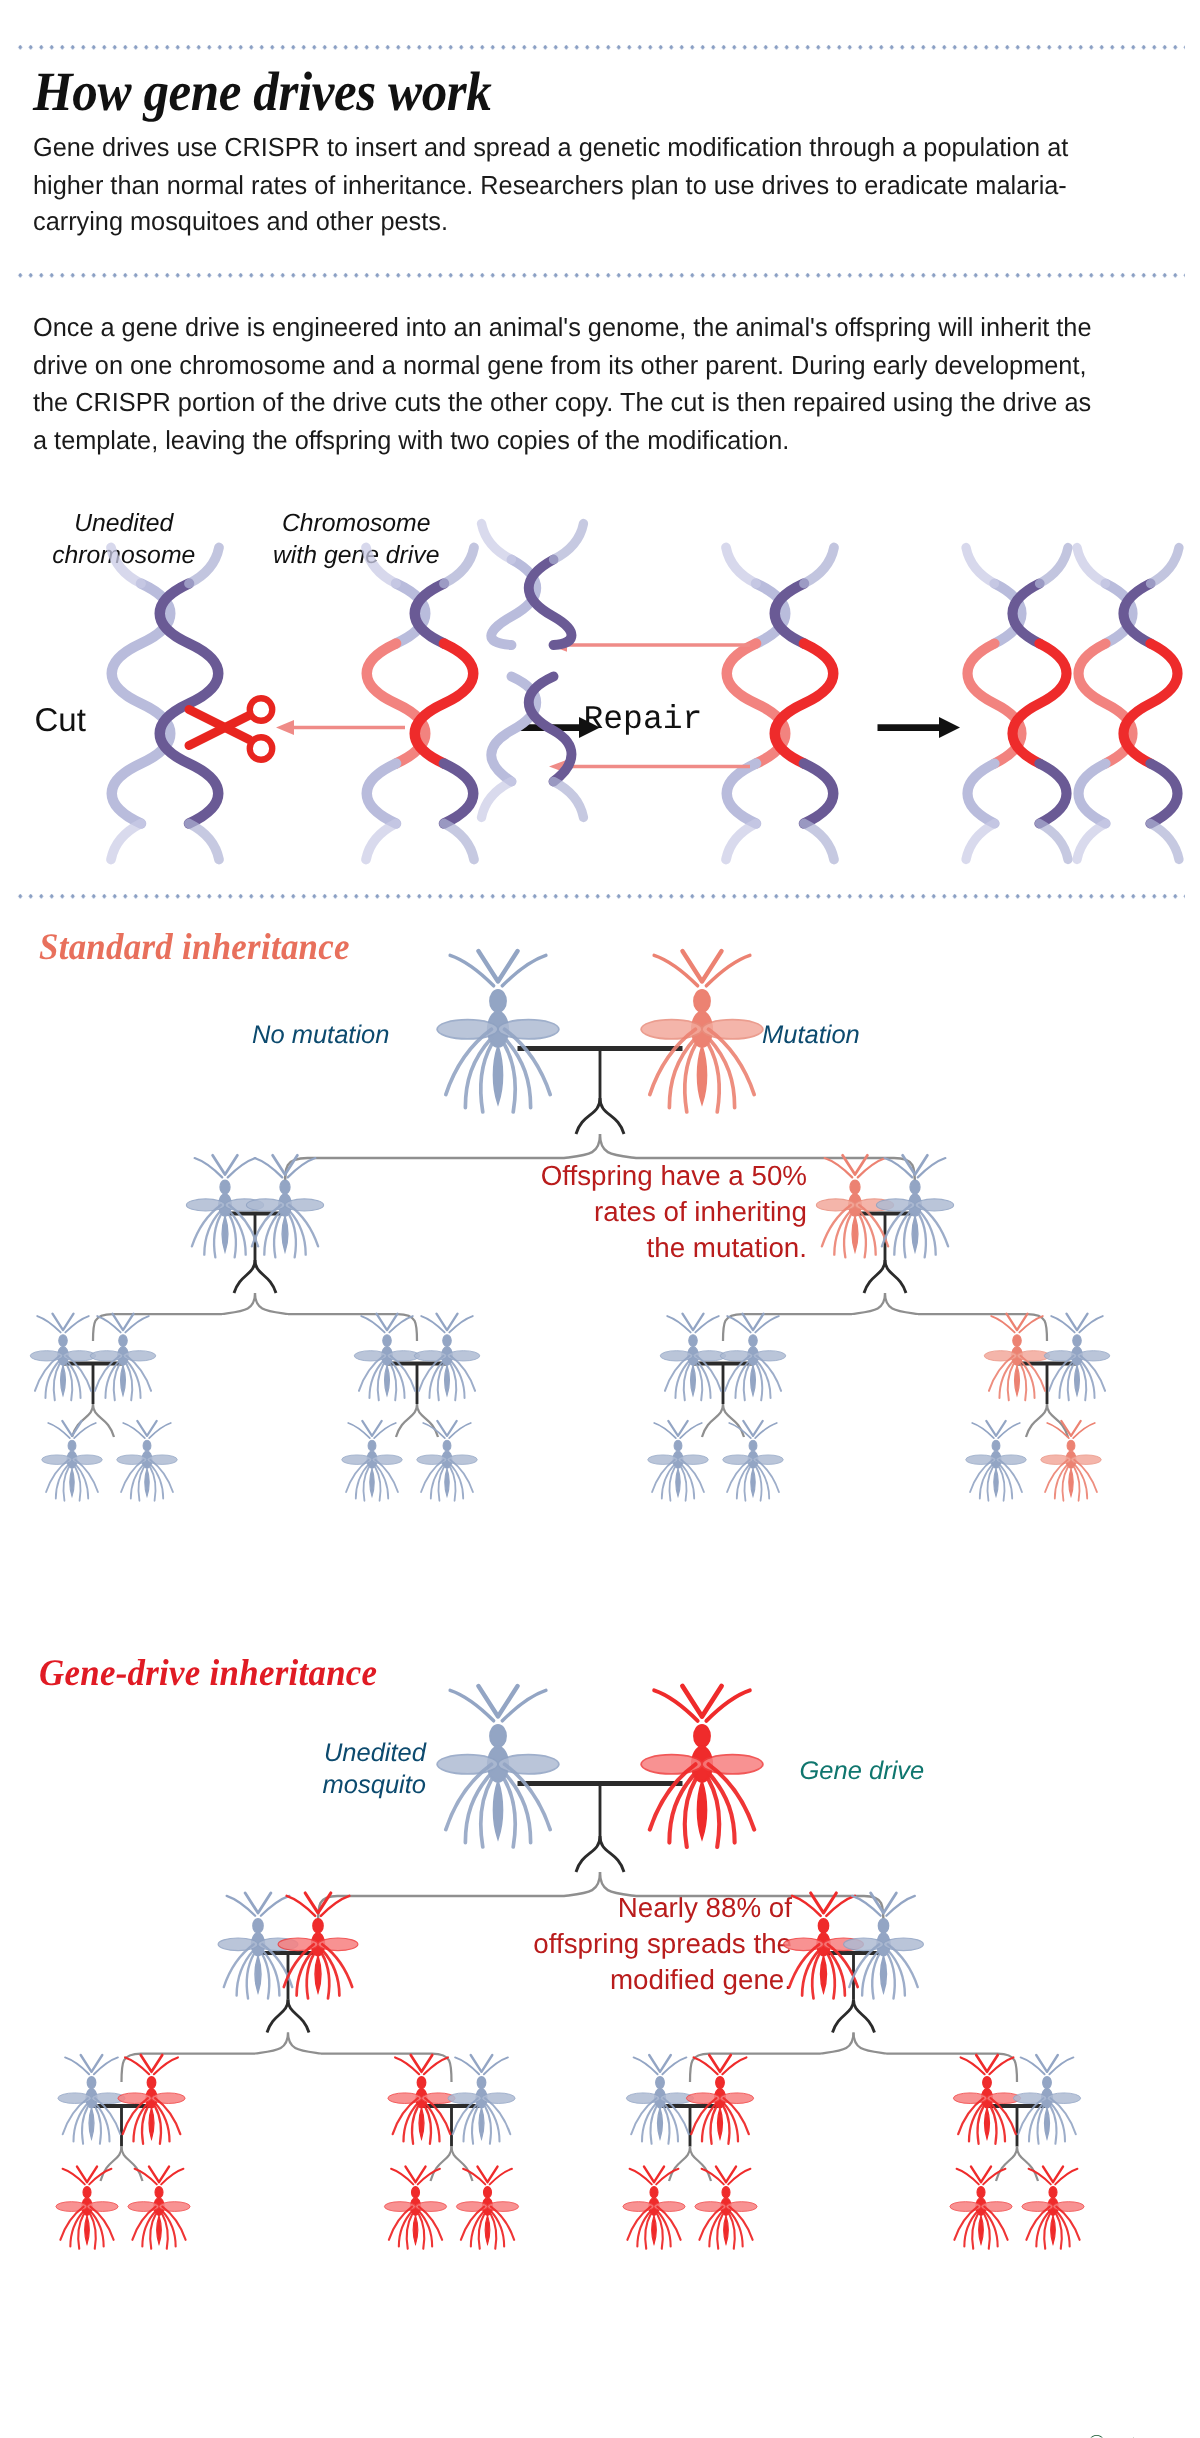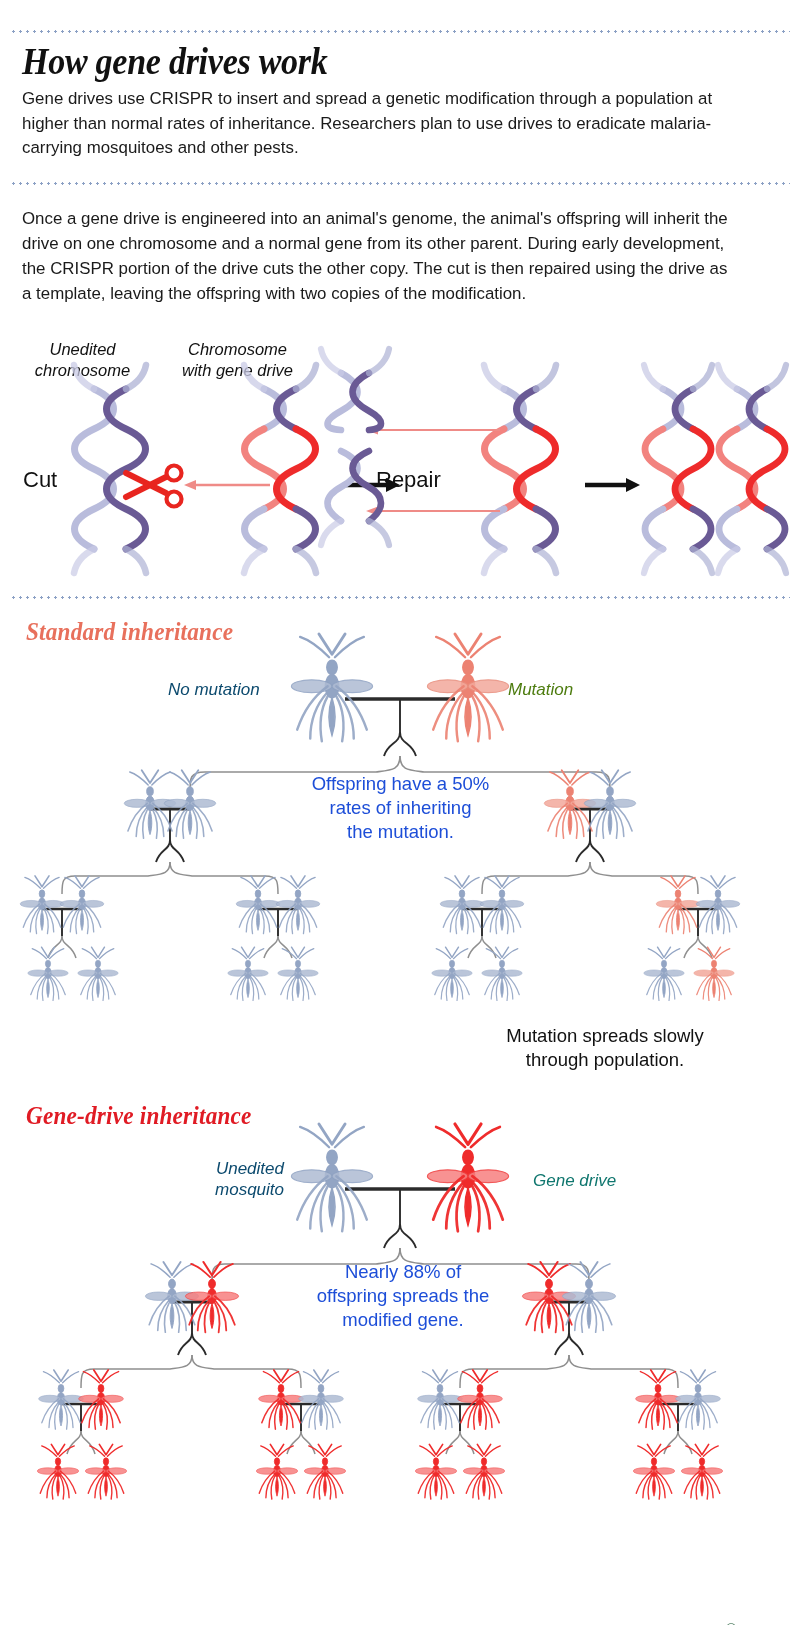--- a/index.html
+++ b/index.html
@@ -56,24 +56,24 @@
   }
   .sectitle.std{color:#e8705c;}
   .sectitle.gd{color:#e01b24;}
 
   
   .sideanno{
     position:absolute;font-style:italic;font-size:17px;line-height:21px;
     white-space:nowrap;
   }
   .sideanno.blue{color:#0c4a6e;}
-  .sideanno.red{color:#4d7c0f;}
+  .sideanno.red{color:#0c4a6e;}
   .sideanno.redstrong{color:#0f766e;}
   .centertext{
-    position:absolute;font-size:18.5px;line-height:24px;text-align:center;color:#1d4ed8;
+    position:absolute;font-size:18.5px;line-height:24px;text-align:right;color:#b91c1c;
   }
   .caption{
     position:absolute;font-size:18.5px;line-height:24px;text-align:center;color:#111;
   }
 
   
   .natlogo{
     position:absolute;right:20px;bottom:10px;
     font-family:"Liberation Serif","DejaVu Serif",serif;
     font-size:16px;color:#14532d;letter-spacing:.4px;
@@ -102,21 +102,21 @@
       <span>Unedited</span><br>
       <span>chromosome</span>
     </div>
 
     <div class="dnalabel" style="left:150px;top:10px;width:175px;">
       <span>Chromosome</span><br>
       <span>with gene drive</span>
     </div>
 
     <div class="steplabel" style="left:23px;top:138px;">Cut</div>
-    <div class="steplabel" style="left:376px;top:138px;">Repair</div>
+    <div class="steplabel" style="left:389px;top:138px;font-family:Liberation Mono, monospace;">Repair</div>
 
     <svg class="layer" width="800" height="265" viewBox="0 0 800 265">
       <defs>
         
       </defs>
 
       <g transform="translate(110,60)">
 
         <path d="M -16 0 C 10 12, 10 28, -16 40 C -42 52, -42 68, -16 80
                  C 10 92, 10 108, -16 120 C -42 132, -42 148, -16 160" fill="none" stroke="#b9bcdc" stroke-width="7" stroke-linecap="round"></path>
@@ -237,24 +237,20 @@
 
   <div class="sideanno blue" style="left:168px;top:655px;">No mutation</div>
   <div class="sideanno red" style="left:508px;top:655px;">Mutation</div>
 
   <div class="centertext" style="left:263px;top:748px;width:275px;">
     <span>Offspring have a 50%</span><br>
     <span>rates of inheriting</span><br>
     <span>the mutation.</span>
   </div>
 
-  <div class="caption" style="left:440px;top:1000px;width:330px;">
-    <span>Mutation spreads slowly</span><br>
-    <span>through population.</span>
-  </div>
 
   <svg class="layer" style="top:620px;" width="800" height="420" viewBox="0 0 800 420">
     <g id="std-lines" fill="none" stroke="#2b2b2b" stroke-width="1.9">
 
       <line x1="345" y1="55" x2="455" y2="55" stroke-width="3.4"></line>
       <line x1="400" y1="55" x2="400" y2="88"></line>
       <path d="M 400 88 C 400 100, 388 98, 384 112"></path>
       <path d="M 400 88 C 400 100, 412 98, 416 112"></path>
 
       <path d="M 400 112 C 400 126, 392 126, 376 128 L 205 128 C 190 128, 190 134, 190 148" stroke="#8f8f8f" stroke-width="1.6"></path>

